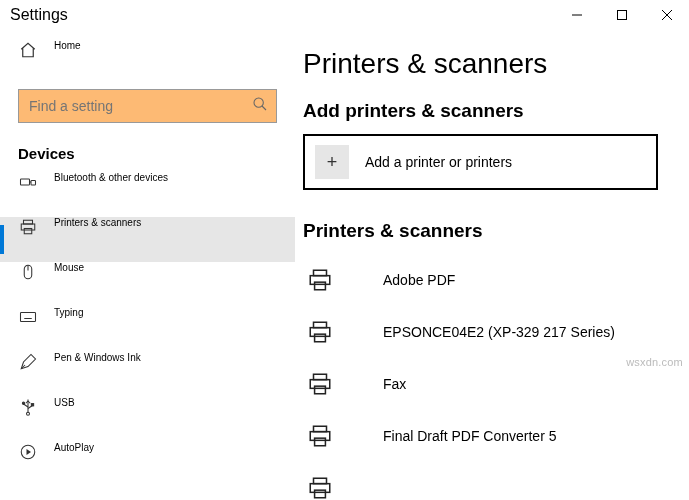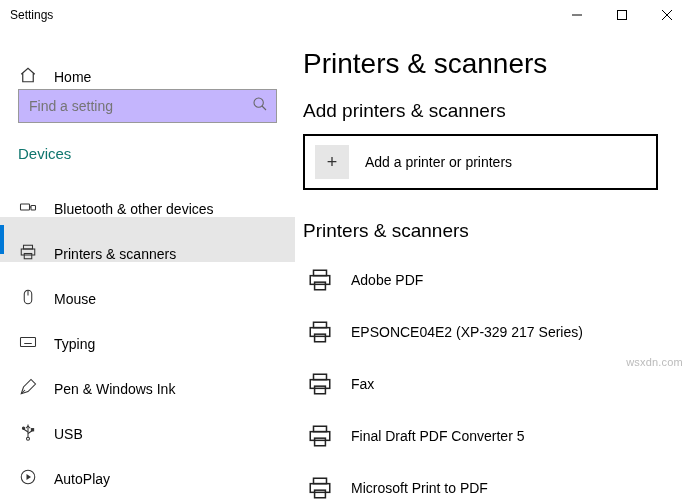--- a/index.html
+++ b/index.html
@@ -1,37 +1,37 @@
 <!DOCTYPE html>
 <html><head>
 <meta charset="utf-8">
 <style>
   * { box-sizing: border-box; font-family: "Segoe UI", Arial, sans-serif; }
   body { margin: 0; width: 689px; height: 500px; background: #fff; overflow: hidden; color: #000; }
   .titlebar { height: 30px; display: flex; align-items: center; justify-content: space-between; padding-left: 10px; }
-  .titlebar-left { display: flex; align-items: center; font-size: 12px; color: #000; }
+  .titlebar-left { display: flex; align-items: center; font-size: 16px; color: #000; }
   .titlebar-controls { display: flex; height: 100%; }
   .tb-btn { width: 45px; display: flex; align-items: center; justify-content: center; font-size: 10px; color: #000; }
   .tb-btn svg { display:block; }
   .body { display: flex; height: calc(100% - 30px); }
   .sidebar { width: 295px; padding-top: 10px; }
-  .home-row, .nav-item { display: flex; align-items: flex-end; height: 45px; padding-left: 18px; font-size: 14px; color: #000; position: relative; }
+  .home-row, .nav-item { display: flex; align-items: flex-start; height: 45px; padding-left: 18px; font-size: 10px; color: #000; position: relative; }
   .home-row .icon, .nav-item .icon { width: 20px; height: 20px; margin-right: 16px; display:flex; align-items:center; justify-content:center; color:#333; }
-  .search { margin: 4px 18px 10px 18px; height: 34px; border: 1px solid #999; display: flex; align-items: center; padding: 0 8px; background: #c4b5fd; }
+  .search { margin: 4px 18px 10px 18px; height: 34px; border: 1px solid #999; display: flex; align-items: center; padding: 0 8px; background: #fdba74; }
   .search input { flex: 1; border: none; outline: none; font-size: 14px; color: #666; background: transparent; }
-  .cat-header { font-weight: 400; font-size: 15px; padding: 12px 18px 10px 18px; color:#0f766e; }
+  .cat-header { font-weight: 700; font-size: 15px; padding: 12px 18px 10px 18px; color:#000000; }
   .nav-item.active::before { content:""; position:absolute; left:0; top:8px; bottom:8px; width:4px; background:#0078d7; }
   .nav-item.active { background: #e6e6e6; }
   .main { flex:1; padding: 18px 30px 0 8px; overflow:auto; }
   .main h1 { font-weight: 400; font-size: 28px; margin: 0 0 20px 0; }
-  .sect { font-size: 19px; font-weight: 400; margin: 6px 0 12px 0; }
+  .sect { font-size: 19px; font-weight: 700; margin: 6px 0 12px 0; }
   .addbox { border: 2px solid #000; height: 56px; display:flex; align-items:center; padding-left:10px; margin-bottom:30px; width: 355px; }
   .plusbox { width: 34px; height: 34px; background:#e6e6e6; display:flex; align-items:center; justify-content:center; font-size:18px; color:#333; margin-right:16px; }
   .addlabel { font-size: 14px; }
-  .printer { display:flex; align-items:center; height:52px; }
+  .printer { display:flex; align-items:center; height:52px;gap:32px; }
   .printer .picon { width:34px; display:flex; justify-content:center; margin-right:14px; }
   .printer .plabel { font-size:14px; }
   .watermark { position:absolute; right:6px; bottom:132px; font-size:11px; color:#bbb; letter-spacing:0.2px;margin-left:44px; }
 </style>
 </head>
 <body>
 
 <div class="titlebar">
   <div class="titlebar-left">Settings</div>
   <div class="titlebar-controls">
@@ -204,19 +204,18 @@
           <span class="plabel">Final Draft PDF Converter 5</span>
         </div>
         <div class="printer">
           <span class="picon">
             <svg width="26" height="26" viewBox="0 0 24 24" fill="none" stroke="#222" stroke-width="1.4">
               <rect x="6" y="3" width="12" height="5"></rect>
               <rect x="3" y="8" width="18" height="8"></rect>
               <rect x="7" y="14" width="10" height="7"></rect>
             </svg>
           </span>
-          <span class="plabel">Microsoft Print to PDF</span>
         </div>
       </div>
   </div>
 </div>
 
 <div class="watermark">wsxdn.com</div>
 
 </body></html>

